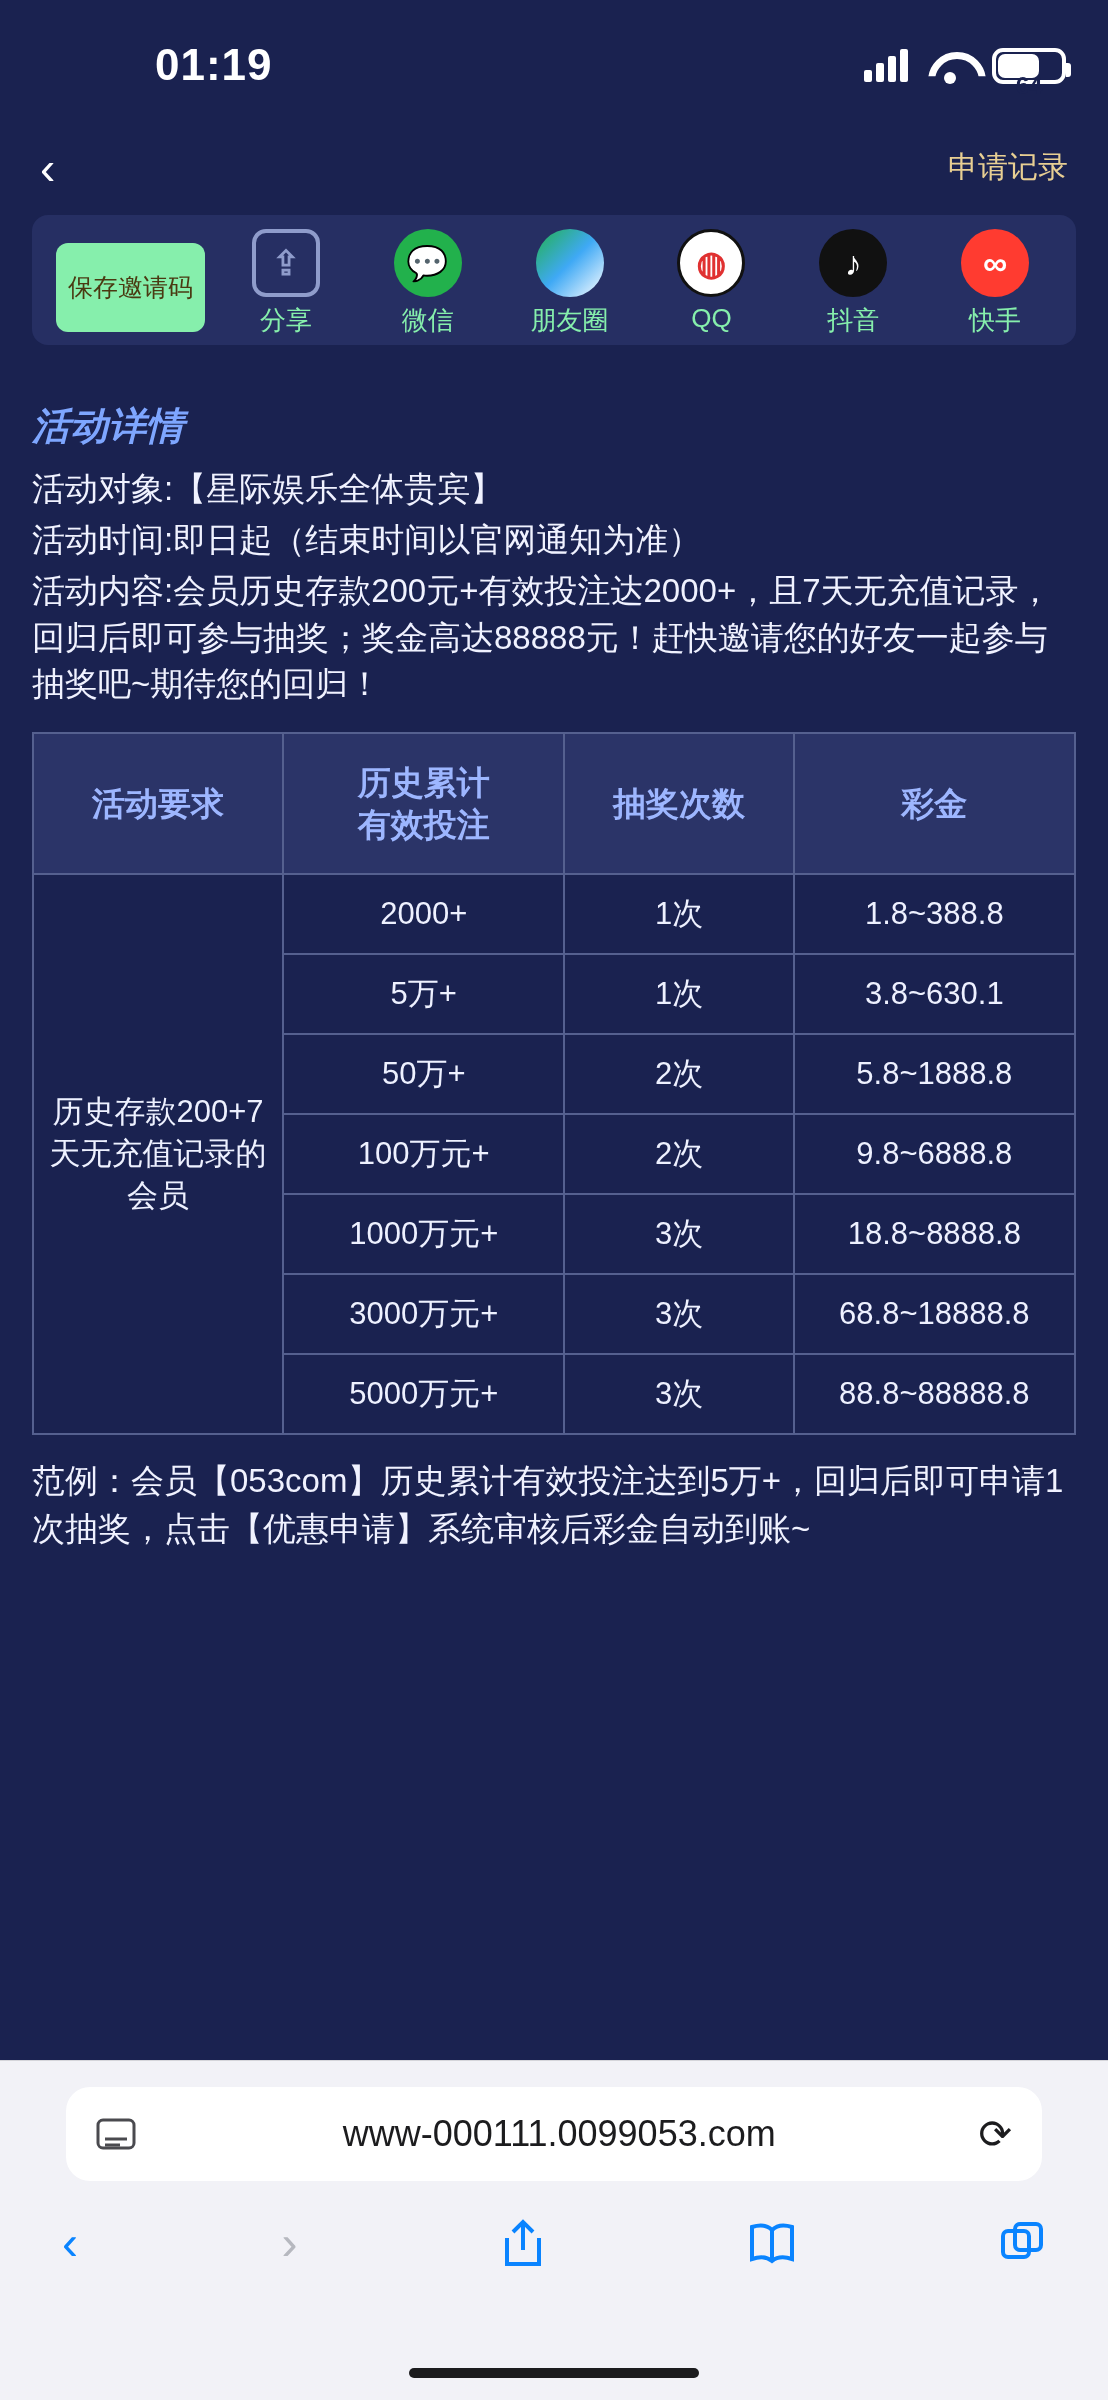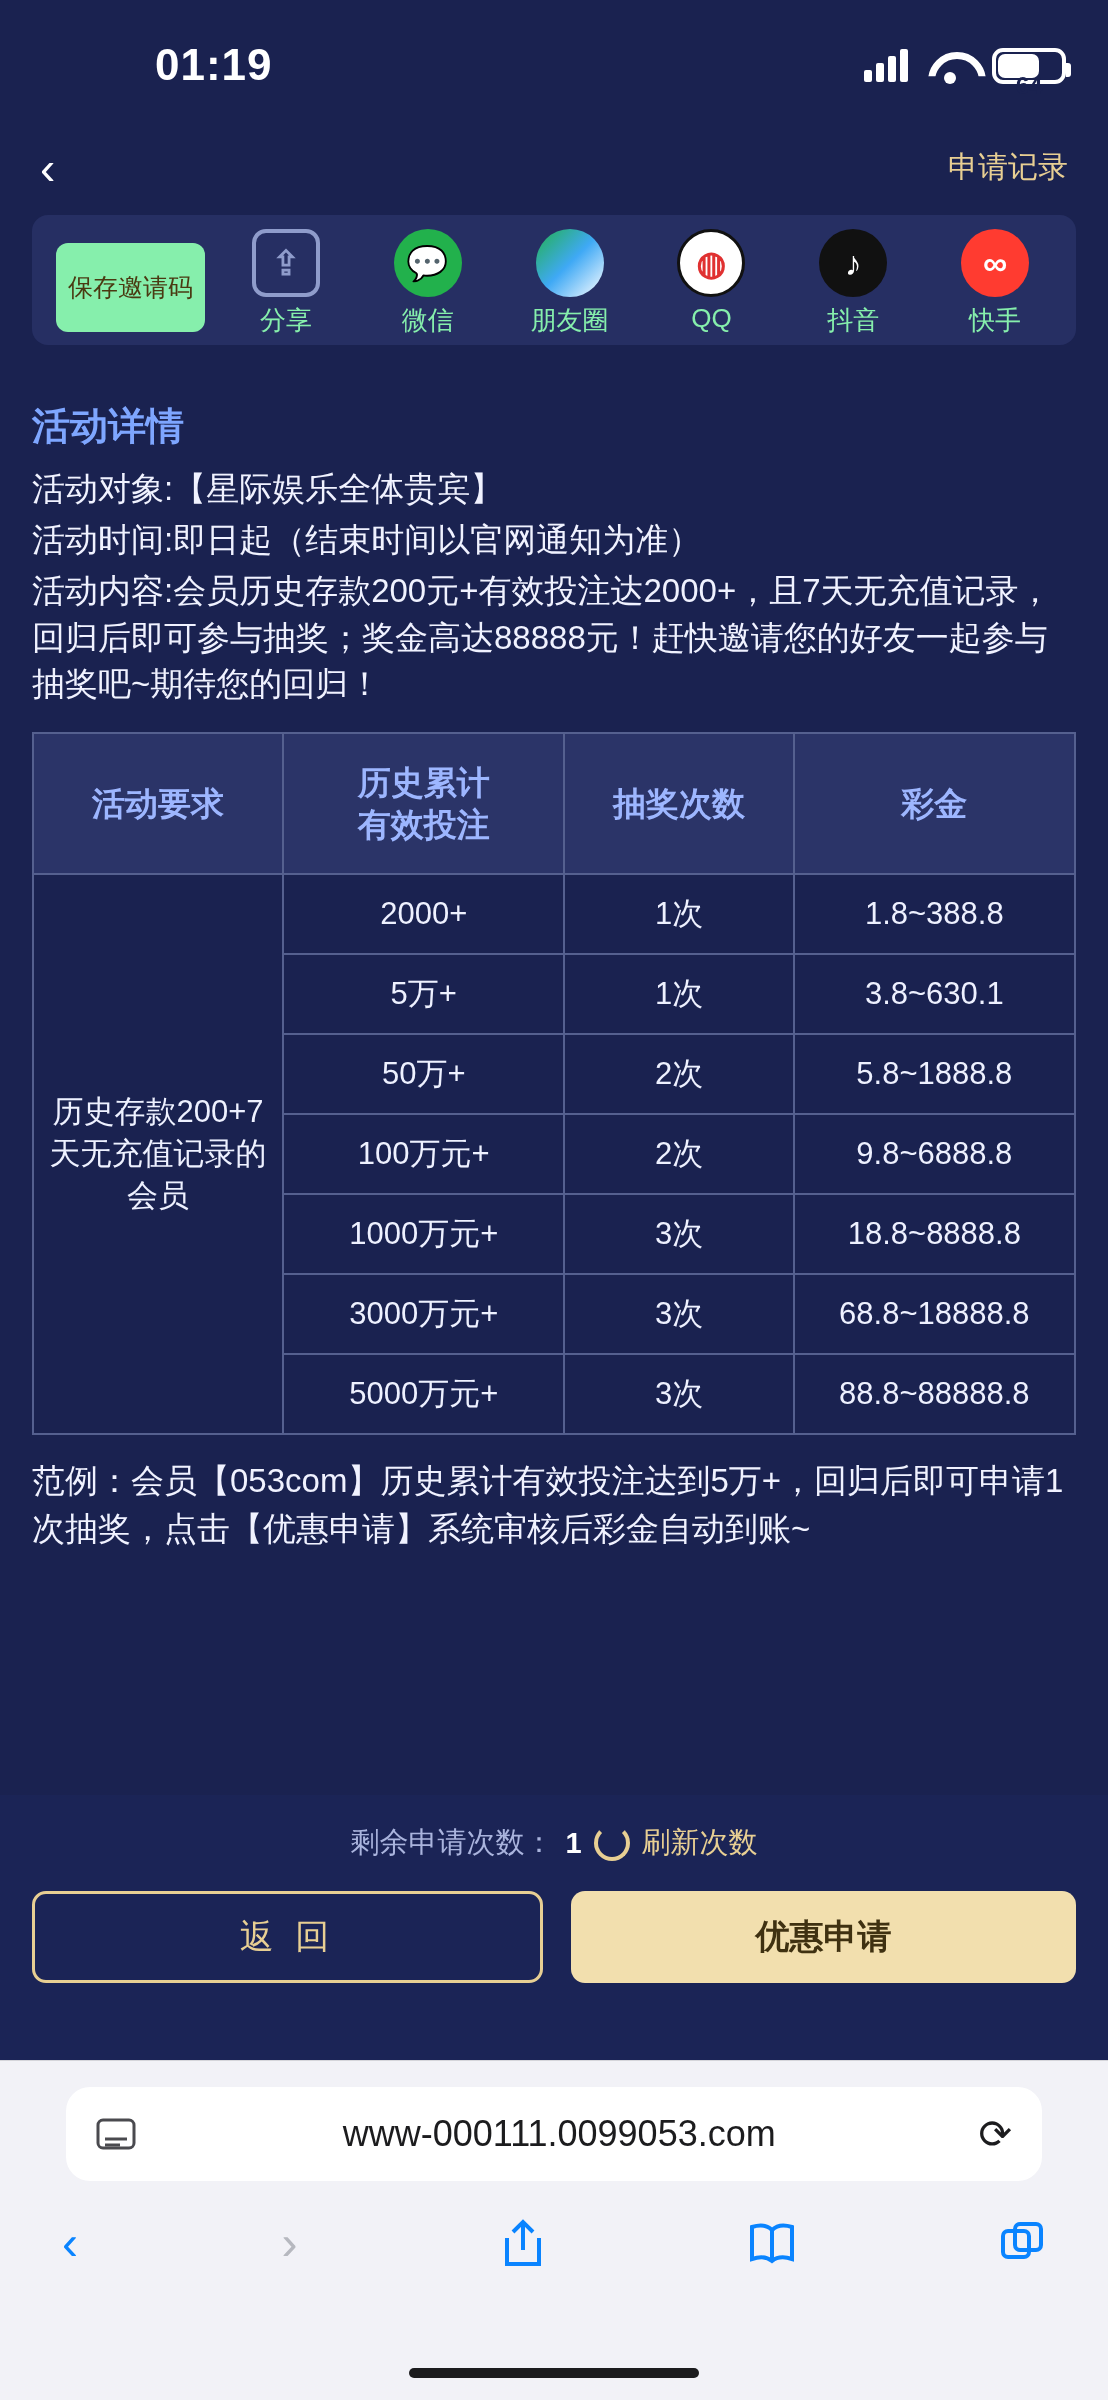--- a/index.html
+++ b/index.html
@@ -81,21 +81,21 @@
   .ic-share { border:4px solid #8f9ccb; border-radius:14px; color:#8f9ccb; font-size:34px; background:transparent;}
   .ic-wechat { background:#22b14c; }
   .ic-moments { background:linear-gradient(135deg,#22b14c 0%,#3fa9f5 50%,#ffffff 100%); }
   .ic-qq { background:#ffffff; border:3px solid #111; }
   .ic-douyin { background:#111; }
   .ic-kuaishou { background:#ff3b30; }
   .glyph { font-size:34px; line-height:1; }
 
   
   .content { padding:0 32px; color:#fff; }
-  .sec-title { color:#7ea6ff; font-size:38px; font-weight:bold; margin:56px 0 14px 0; }
+  .sec-title { color:#7ea6ff; font-size:38px; font-weight:bold; margin:56px 0 14px 0;font-style:italic; }
   .para { font-size:33px; line-height:1.42; margin-bottom:4px; color:#f0f2ff; }
 
   
   table.reward {
     width:100%; border-collapse:collapse; margin-top:24px;
     border:1px solid #86efac; font-size:31px;
   }
   table.reward th, table.reward td {
     border:2px solid #55608f; text-align:center; color:#eef1ff;
     padding:18px 6px;
@@ -278,32 +278,20 @@
           <td>5000万元+</td>
           <td>3次</td>
           <td>88.8~88888.8</td>
         </tr>
       </tbody>
     </table>
 
     <div class="example">范例：会员【053com】历史累计有效投注达到5万+，回归后即可申请1次抽奖，点击【优惠申请】系统审核后彩金自动到账~</div>
   </div>
 
-  <div class="bottombar">
-    <div class="remain">
-      <span>剩余申请次数：</span>
-      <b>1</b>
-      <span class="refresh-ic"></span>
-      <span class="refresh-txt">刷新次数</span>
-    </div>
-    <div class="btn-row">
-      <div class="btn btn-back">返 回</div>
-      <div class="btn btn-apply">优惠申请</div>
-    </div>
-  </div>
 
   <div class="safari">
     <div class="urlbar">
       <div class="aa-icon">
         <svg width="40" height="34" viewBox="0 0 40 34">
             <rect x="2" y="3" width="36" height="28" rx="5" fill="none" stroke="#4a4a4f" stroke-width="3"></rect>
             <line x1="9" y1="22" x2="31" y2="22" stroke="#4a4a4f" stroke-width="3"></line>
             <line x1="9" y1="28" x2="24" y2="28" stroke="#4a4a4f" stroke-width="3"></line>
           </svg>
       </div>

